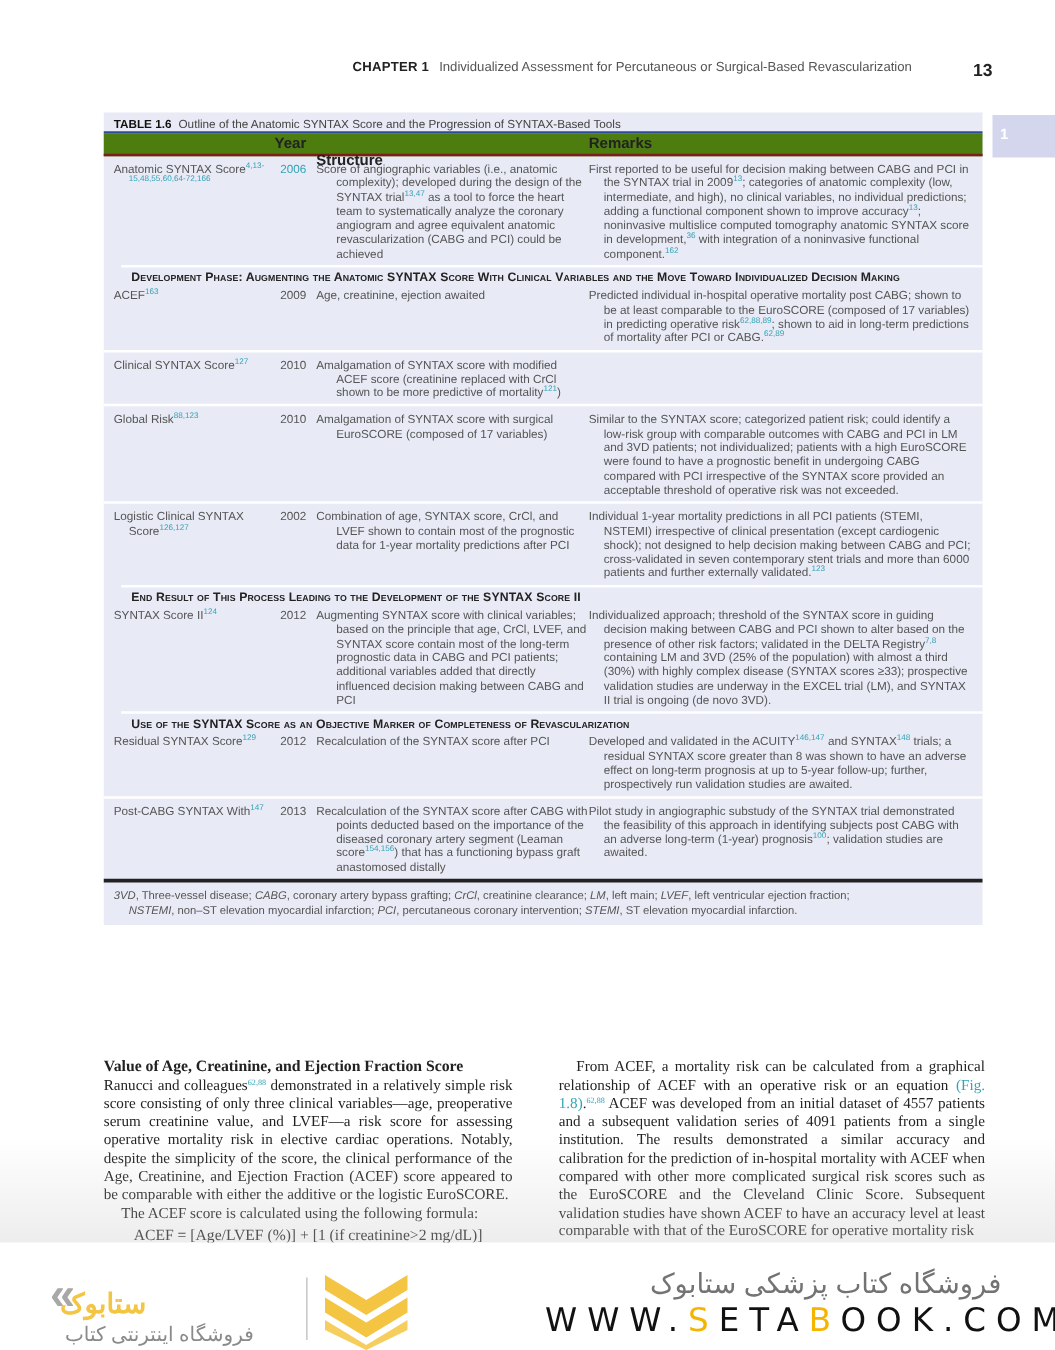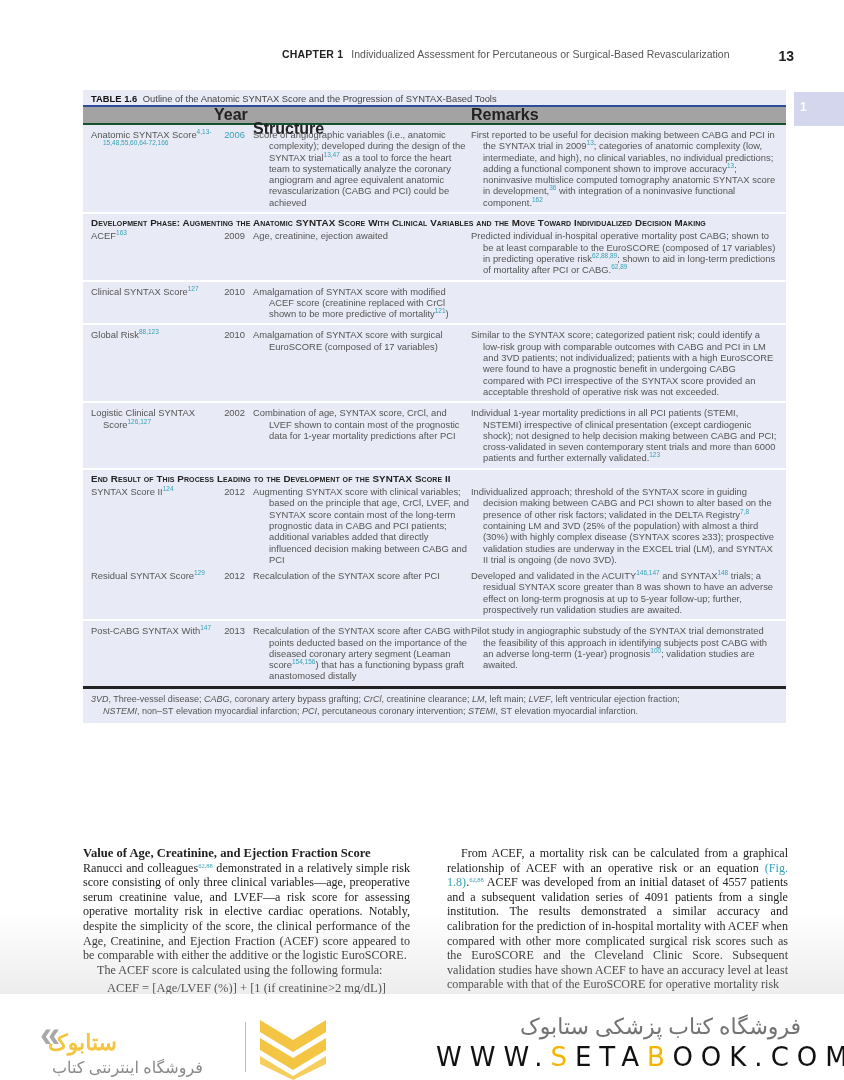--- a/index.html
+++ b/index.html
@@ -9,35 +9,35 @@
   .running-head { position: absolute; top: 48px; left: 282px; width: 512px; height: 18px; display: flex; align-items: flex-start; font-size: 10.5px; }
   .running-head .chap { font-weight: bold; color: #222; margin-right: 8px; letter-spacing: 0.2px; }
   .running-head .title { color: #555; flex: 1; }
   .running-head .page { font-weight: bold; font-size: 14px; color: #222; }
 
   .chapter-tab { position: absolute; top: 92px; left: 794px; width: 50px; height: 34px; background: #d3d6ec; color: #fff; font-weight: bold; font-size: 12px; padding: 8px 0 0 6px; }
 
   .table-wrap { position: absolute; top: 90px; left: 83px; width: 703px; background: #e8eaf5; font-size: 9.4px; line-height: 11.3px; }
   .table-caption { padding: 3px 8px 3px 8px; height: 17px; color: #444; border-bottom: 2px solid #2e4c97; }
   .table-caption b { color: #111; font-weight: bold; margin-right: 3px; }
-  .header-row { display: flex; height: 18px; align-items: center; border-bottom: 2px solid #14532d; background: #a3a3a3; font-weight: bold; font-size: 16px; color: #222; }
+  .header-row { display: flex; height: 18px; align-items: center; border-bottom: 2px solid #7f1d1d; background: #4d7c0f; font-weight: bold; font-size: 12px; color: #222; }
   .col-name { width: 131px; padding-left: 8px; }
   .col-year { width: 35px; text-align: right; padding-right: 4px; }
   .col-struct { width: 222px; padding-left: 4px; margin-top: 28px; }
   .col-remarks { flex: 1; padding-left: 0; padding-right: 6px; }
   .row { display: flex; padding: 4px 0 4px 0; border-top: 2px solid #ffffff; }
   .row:first-of-type { border-top: none; }
   .cell { color: #555; }
   .cell.name { width: 131px; padding-left: 20px; text-indent: -12px; }
   .cell.year { width: 35px; text-align: right; padding-right: 4px; text-indent: 0; }
   .cell.year.accent { color: #34a3b7; }
   .cell.struct { width: 222px; padding-left: 20px; text-indent: -16px; }
   .cell.remarks { flex: 1; padding-left: 12px; text-indent: -12px; padding-right: 8px; }
   sup { font-size: 6.5px; color: #34a3b7; vertical-align: 4px; line-height: 0; }
-  .section-row { border-top: 2px solid #ffffff; padding: 3px 8px 1px 8px; font-weight: bold; font-variant: small-caps; color: #222; font-size: 9.8px; letter-spacing: 0.1px; }
+  .section-row { border-top: 2px solid #ffffff; padding: 3px 8px 1px 8px; font-weight: bold; font-variant: small-caps; color: #222; font-size: 9.8px; letter-spacing: 0.1px; margin-left: 14px; }
   .footnote { border-top: 3px solid #222; padding: 4px 8px 6px 8px; color: #555; font-size: 9px; line-height: 12px; }
   .footnote .line2 { padding-left: 12px; }
   .footnote i { font-style: italic; }
 
   .body-text { position: absolute; top: 846px; font-family: "Liberation Serif", serif; font-size: 12.1px; line-height: 14.6px; color: #222; text-align: justify; }
   .col-left { left: 83px; width: 327px; }
   .col-right { left: 447px; width: 341px; }
   .body-text h3 { font-size: 12.6px; font-weight: bold; text-align: left; }
   .body-text p { margin: 0; }
   .body-text .indent { text-indent: 14px; }
@@ -118,20 +118,21 @@
 
   <div class="section-row">End Result of This Process Leading to the Development of the SYNTAX Score II</div>
 
   <div class="row" style="border-top:none;padding-top:1px;">
     <div class="cell name"><span>SYNTAX Score II</span><sup>124</sup></div>
     <div class="cell year">2012</div>
     <div class="cell struct">Augmenting SYNTAX score with clinical variables; based on the principle that age, CrCl, LVEF, and SYNTAX score contain most of the long-term prognostic data in CABG and PCI patients; additional variables added that directly influenced decision making between CABG and PCI</div>
     <div class="cell remarks"><span>Individualized approach; threshold of the SYNTAX score in guiding decision making between CABG and PCI shown to alter based on the presence of other risk factors; validated in the DELTA Registry</span><sup>7,8</sup><span> containing LM and 3VD (25% of the population) with almost a third (30%) with highly complex disease (SYNTAX scores ≥33); prospective validation studies are underway in the EXCEL trial (LM), and SYNTAX II trial is ongoing (de novo 3VD).</span></div>
   </div>
 
+  <div class="section-row">Use of the SYNTAX Score as an Objective Marker of Completeness of Revascularization</div>
 
   <div class="row" style="border-top:none;padding-top:1px;">
     <div class="cell name"><span>Residual SYNTAX Score</span><sup>129</sup></div>
     <div class="cell year">2012</div>
     <div class="cell struct">Recalculation of the SYNTAX score after PCI</div>
     <div class="cell remarks"><span>Developed and validated in the ACUITY</span><sup>146,147</sup><span> and SYNTAX</span><sup>148</sup><span> trials; a residual SYNTAX score greater than 8 was shown to have an adverse effect on long-term prognosis at up to 5-year follow-up; further, prospectively run validation studies are awaited.</span></div>
   </div>
 
   <div class="row">
     <div class="cell name"><span>Post-CABG SYNTAX With</span><sup>147</sup></div>

